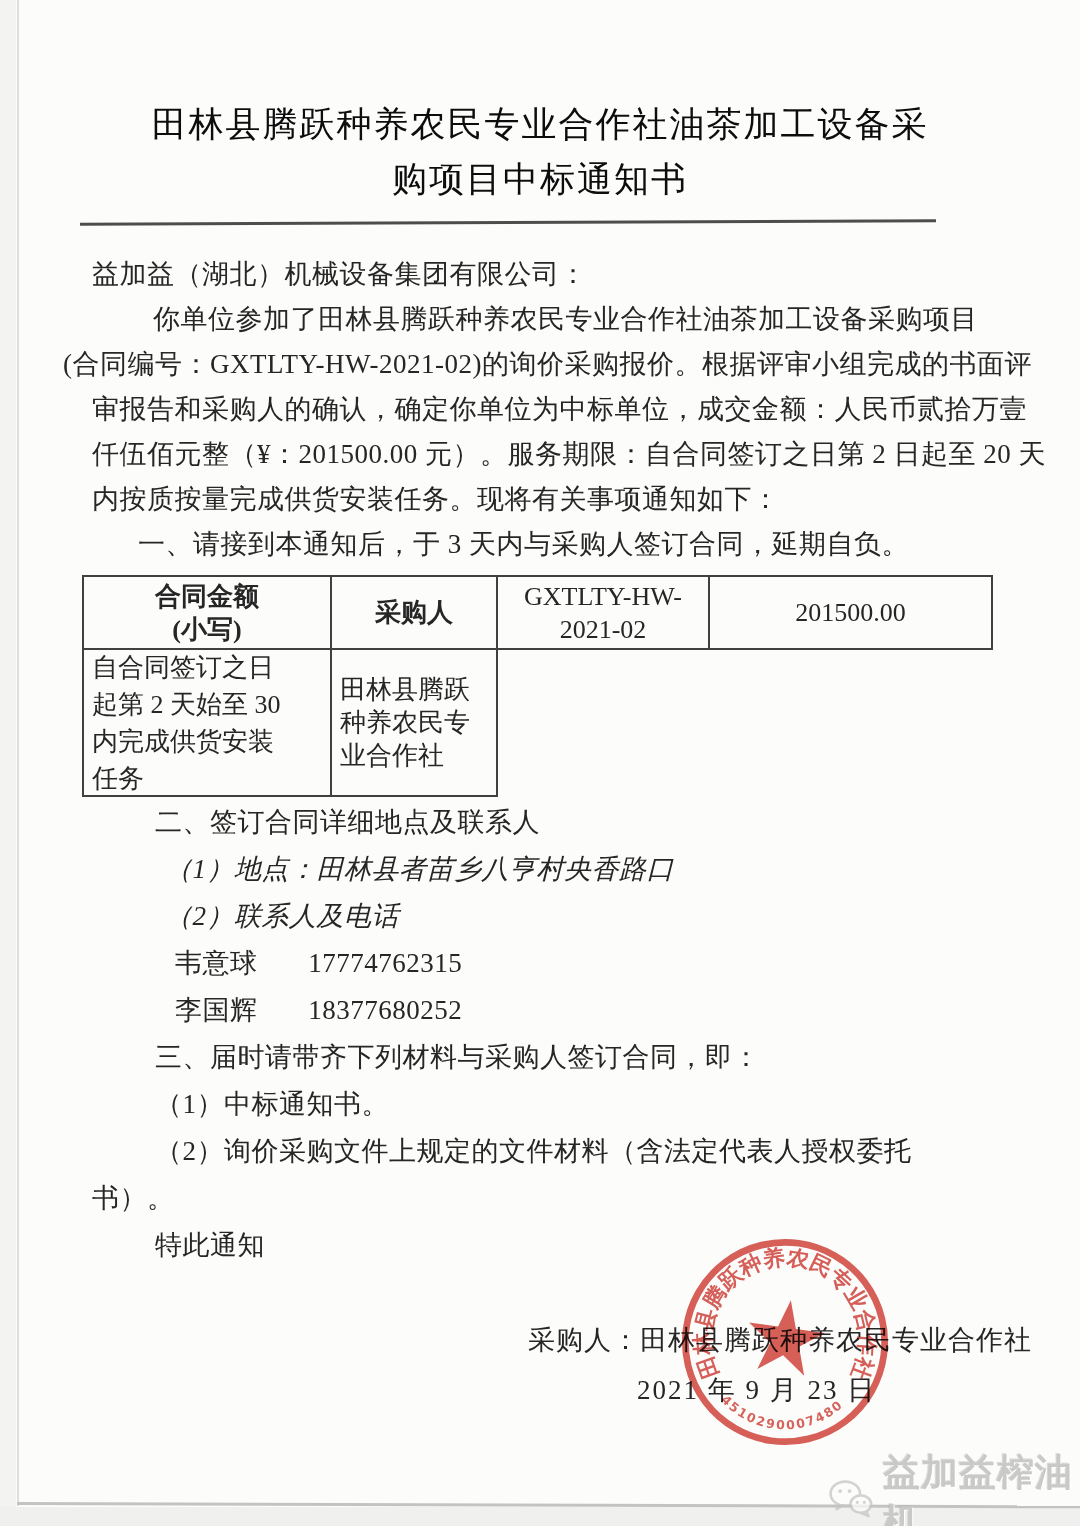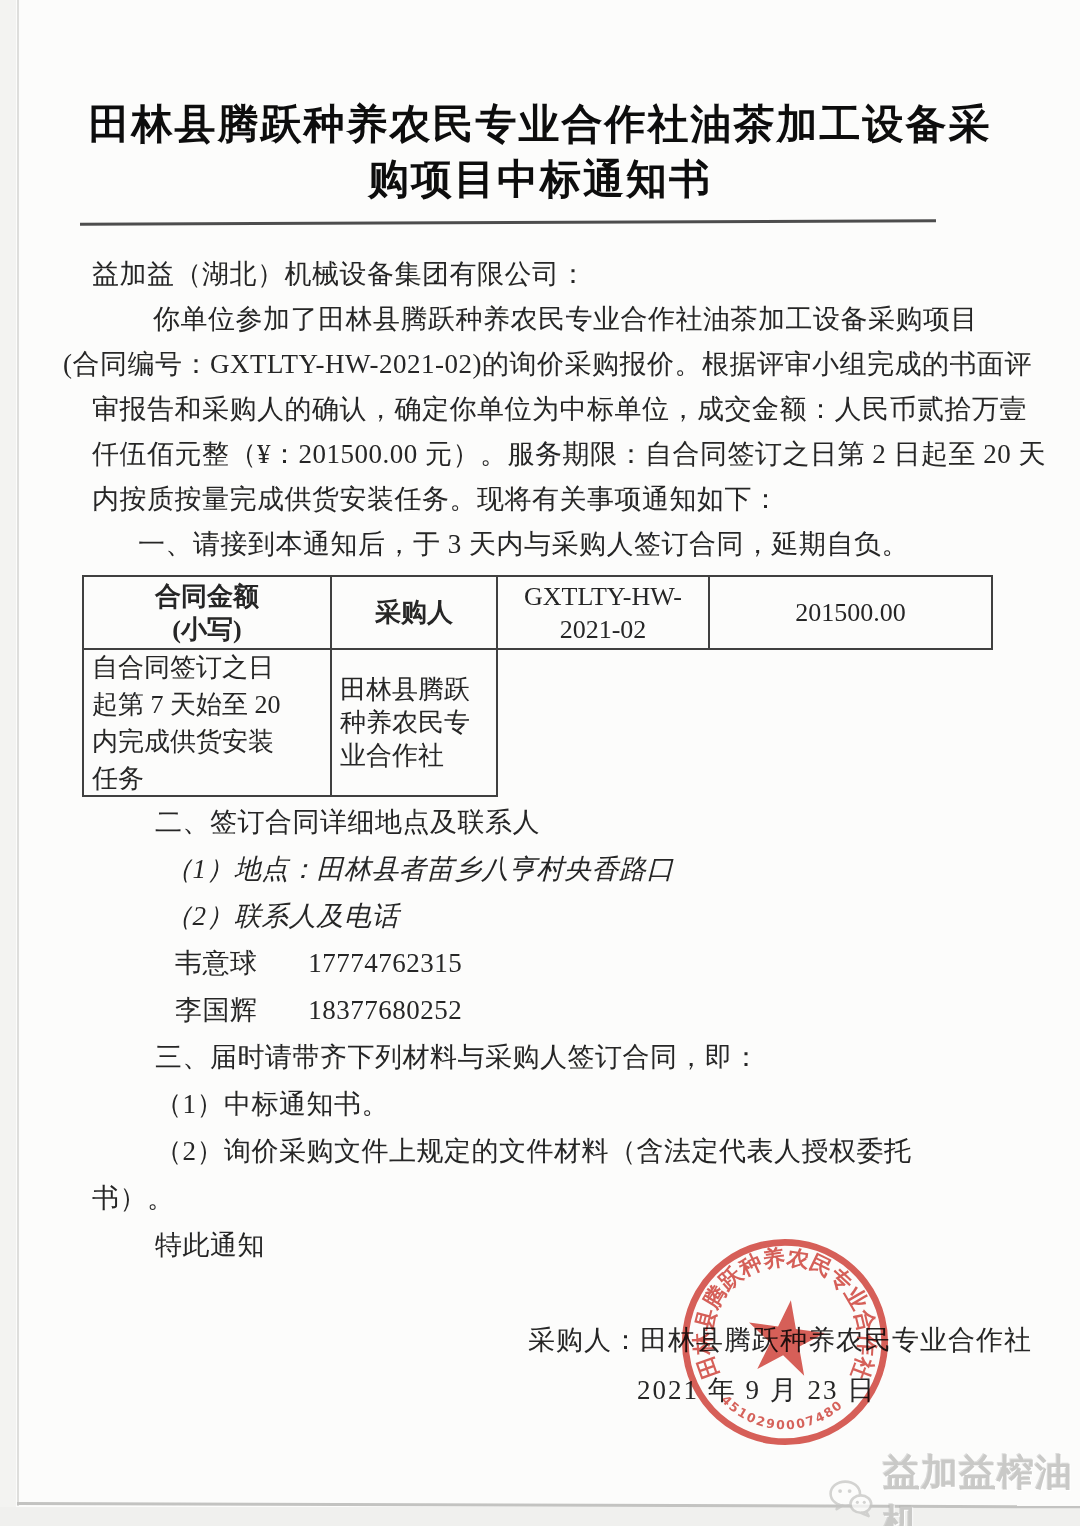--- a/index.html
+++ b/index.html
@@ -9,21 +9,21 @@
     font-family:"Liberation Serif","DejaVu Serif",serif;color:#262626;
   }
   
   .edge-left-band{position:absolute;left:0;top:0;width:16px;height:1526px;background:#f3f3f1;}
   .edge-left-line{position:absolute;left:17px;top:0;width:2px;height:1506px;background:#dededc;}
   .edge-bottom-area{position:absolute;left:0;top:1507px;width:1080px;height:19px;background:#f0f0ee;}
   .edge-bottom-line{position:absolute;left:17px;top:1502px;width:1063px;height:3px;background:#c3c3c1;transform:rotate(0.18deg);transform-origin:left center;}
 
   .title{
     position:absolute;left:60px;right:60px;top:97px;text-align:center;
-    font-size:41px;font-weight:bold;color:#0d0d0d;line-height:55px;letter-spacing:2px;
+    font-size:35px;font-weight:normal;color:#0d0d0d;line-height:55px;letter-spacing:2px;
   }
   .rule{position:absolute;left:80px;top:221px;width:856px;height:3px;background:#4d4d4d;transform:rotate(-0.25deg);}
 
   .flow{position:absolute;left:92px;right:60px;font-size:27px;line-height:45px;letter-spacing:0.5px;white-space:pre;}
   .flow-pre{top:252px;}
   .flow-post{top:799px;line-height:47px;}
   .line{white-space:pre;}
   .line.hang{margin-left:-29px;}
   .line.indent-p{margin-left:61px;}
   .line.indent-a{margin-left:46px;}
@@ -74,21 +74,21 @@
 
   <div class="flow flow-pre"><div class="line flush">益加益（湖北）机械设备集团有限公司：</div><div class="line indent-p">你单位参加了田林县腾跃种养农民专业合作社油茶加工设备采购项目</div><div class="line hang">(合同编号：GXTLTY-HW-2021-02)的询价采购报价。根据评审小组完成的书面评</div><div class="line flush">审报告和采购人的确认，确定你单位为中标单位，成交金额：人民币贰拾万壹</div><div class="line flush">仟伍佰元整（¥：201500.00 元）。服务期限：自合同签订之日第 2 日起至 20 天</div><div class="line flush">内按质按量完成供货安装任务。现将有关事项通知如下：</div><div class="line indent-a">一、请接到本通知后，于 3 天内与采购人签订合同，延期自负。</div></div>
 
   <div class="ctable">
     <div class="cell th">合同金额
 (小写)</div>
     <div class="cell th">采购人</div>
     <div class="cell">GXTLTY-HW-2021-02</div>
     <div class="cell">201500.00</div>
     <div class="cell left supply">自合同签订之日
-起第 7 天始至 20
+起第 2 天始至 30
 内完成供货安装
 任务</div>
     <div class="cell left">田林县腾跃种养农民专
 业合作社</div>
   </div>
 
   <div class="flow flow-post"><div class="line indent-b">二、签订合同详细地点及联系人</div><div class="line indent-c">（1）地点：田林县者苗乡八亨村央香路口</div><div class="line indent-c">（2）联系人及电话</div><div class="line indent-d">韦意球       17774762315</div><div class="line indent-d">李国辉       18377680252</div><div class="line indent-b">三、届时请带齐下列材料与采购人签订合同，即：</div><div class="line indent-b">（1）中标通知书。</div><div class="line indent-b">（2）询价采购文件上规定的文件材料（含法定代表人授权委托</div><div class="line flush">书）。</div><div class="line indent-b">特此通知</div></div>
 
   <div class="sig-line sig-buyer">采购人：田林县腾跃种养农民专业合作社</div>
   <div class="sig-line sig-date">2021 年 9 月 23 日</div>

